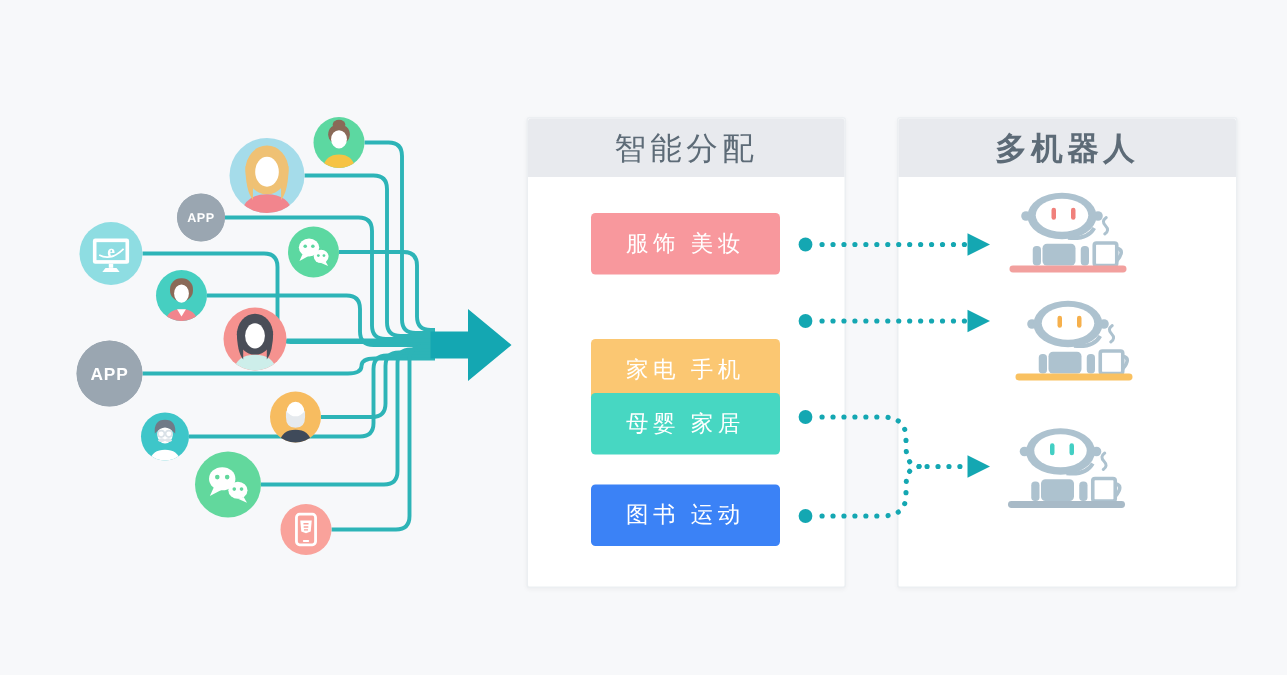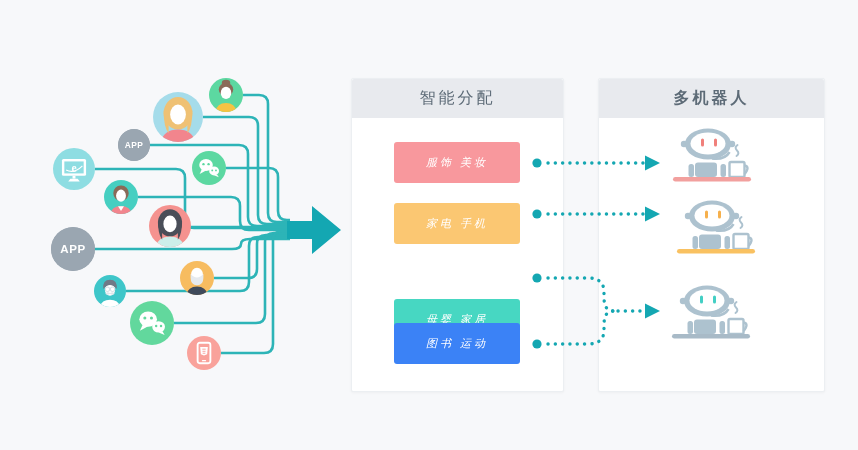--- a/index.html
+++ b/index.html
@@ -9,26 +9,26 @@
   }
   .panel{
     position:absolute;top:78px;height:314px;background:#ffffff;
     border:1px solid #eceff2;border-radius:2px;box-sizing:border-box;
     box-shadow:0 1px 3px rgba(0,0,0,0.04);z-index:1;
   }
   .panel-mid{left:351px;width:213px;}
   .panel-right{left:598px;width:227px;font-weight:bold;}
   .panel-header{
     height:39px;background:#e8eaee;display:flex;align-items:center;justify-content:center;
-    font-size:16px;letter-spacing:3px;color:#5d6b77;border-radius:2px 2px 0 0;
+    font-size:21px;letter-spacing:3px;color:#5d6b77;border-radius:2px 2px 0 0;
   }
   .cat{
     position:absolute;left:394px;width:126px;height:41px;border-radius:3px;
     display:flex;align-items:center;justify-content:center;
-    color:#ffffff;font-size:11px;letter-spacing:3px;z-index:2;font-style:italic;
+    color:#ffffff;font-size:15px;letter-spacing:3px;z-index:2;
   }
   .cat-1{top:142px}.cat-2{top:203px}.cat-3{top:262px}.cat-4{top:323px}
   #scene{position:absolute;left:0;top:0;z-index:3;}
 </style>
 </head>
 <body>
 
 <div class="stage" style="background: rgb(247, 248, 250);">
 
   <div class="panel panel-mid">
@@ -37,22 +37,22 @@
     </div>
   </div>
 
   <div class="panel panel-right">
     <div class="panel-header" style="background: rgb(232, 234, 238); color: rgb(93, 107, 119);">
       <span>多机器人</span>
     </div>
   </div>
 
   <div class="cat cat-1" style="background: rgb(248, 152, 157);">服饰 美妆</div>
-  <div class="cat cat-2" style="background: rgb(251, 199, 114);">家电 手机</div>
-  <div class="cat cat-3" style="background: rgb(71, 215, 194); margin-top: 37px;">母婴 家居</div>
+  <div class="cat cat-2" style="background: rgb(251, 199, 114); margin-top: 23px;">家电 手机</div>
+  <div class="cat cat-3" style="background: rgb(71, 215, 194);">母婴 家居</div>
   <div class="cat cat-4" style="background: #3b82f6;">图书 运动</div>
 
   <svg id="scene" width="858" height="450" viewBox="0 0 858 450">
       <g fill="none" stroke="#2db4b7" stroke-width="2.6">
         <path d="M95,169 H176 Q185,169 185,178 V219 Q185,228 194,228 H290"></path>
         <path d="M138,197 H231 Q240,197 240,206 V221 Q240,230 249,230 H290"></path>
         <path d="M150,145 H239 Q248,145 248,154 V217 Q248,226 257,226 H290"></path>
         <path d="M203,117 H249 Q258,117 258,126 V215 Q258,224 267,224 H290"></path>
         <path d="M243,95 H259 Q268,95 268,104 V213 Q268,222 277,222 H290"></path>
         <path d="M226,168 H269 Q278,168 278,177 V211 Q278,220 287,220 H290"></path>

